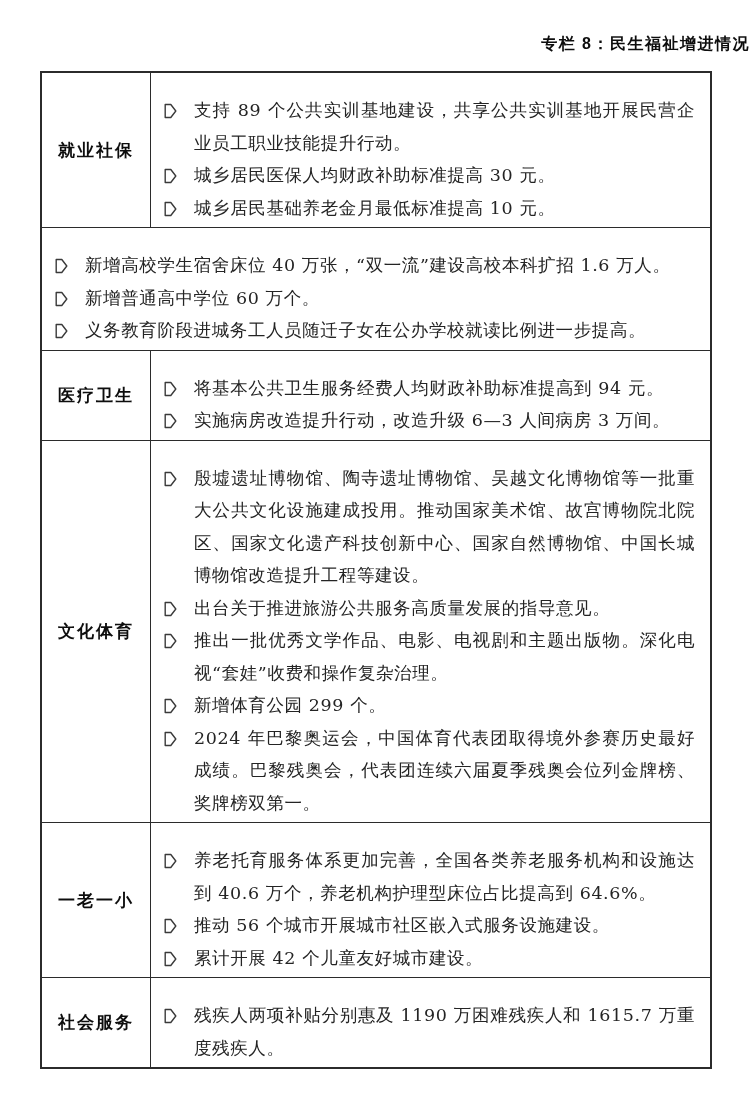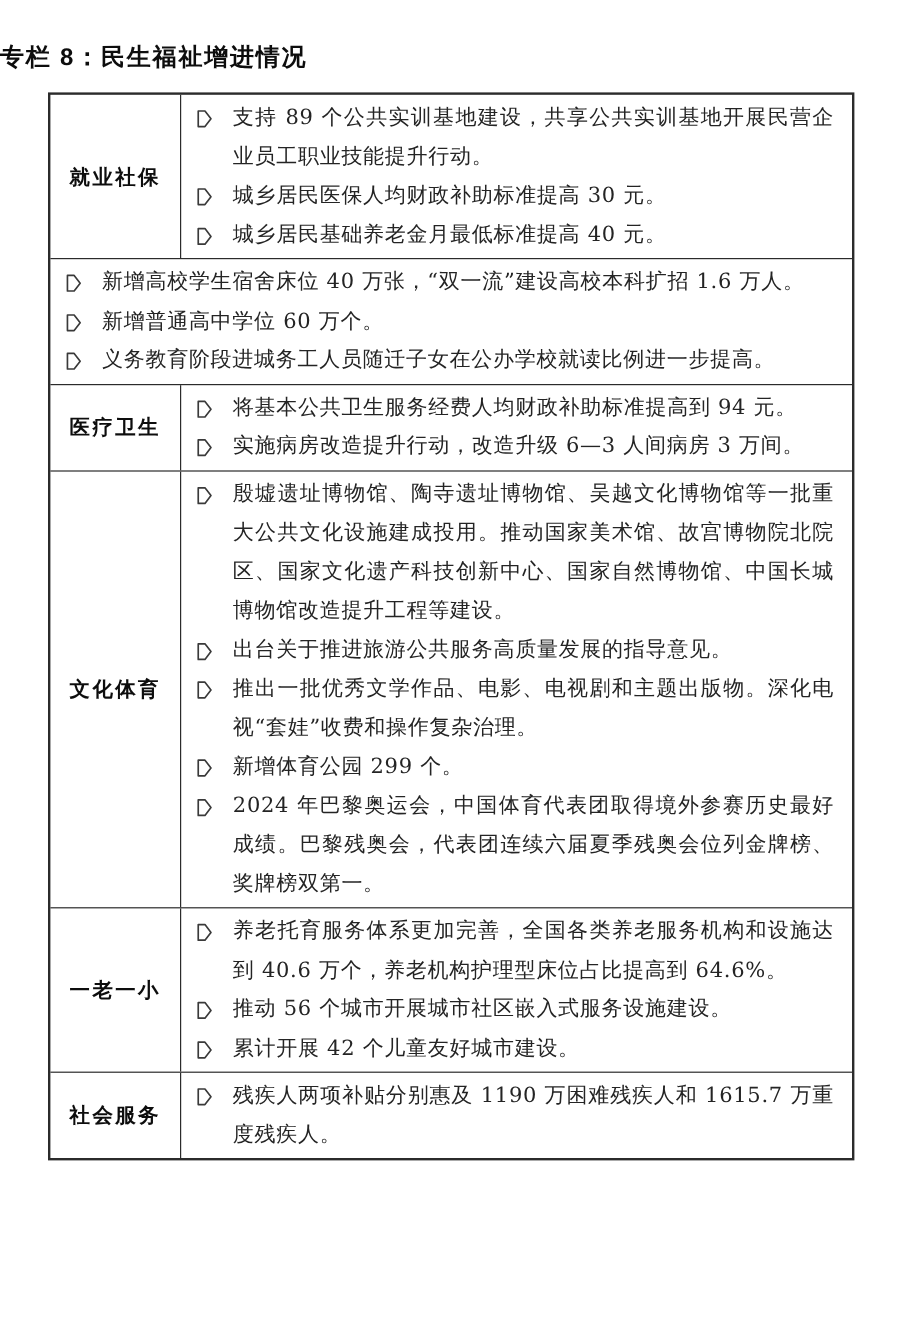--- a/index.html
+++ b/index.html
@@ -9,24 +9,24 @@
   }
   body {
     width: 750px;
     height: 1110px;
     font-family: "DejaVu Serif", serif;
     color: #222222;
     position: relative;
   }
   .page-title {
     padding-top: 34px;
-    text-align: left;
+    text-align: right;
     font-family: "Liberation Sans", sans-serif;
     font-weight: bold;
-    font-size: 20px;
+    font-size: 16px;
     letter-spacing: 1.5px;
     color: #0d0d0d;
   }
   .welfare-table {
     margin: 16px 38px 0 40px;
     border: 2px solid #2b2b2b;
     background: #ffffff;
   }
   .t-row {
     display: flex;
@@ -49,20 +49,21 @@
     font-weight: bold;
     font-size: 17px;
     letter-spacing: 2px;
     color: #0d0d0d;
     white-space: nowrap;
   }
   .items-cell {
     flex: 1 1 auto;
     padding: 3px 15px 3px 11px;
     min-width: 0;
+    margin-top: 18px;
   }
   .bullet-item {
     display: flex;
     align-items: flex-start;
   }
   .bullet-icon {
     flex: 0 0 auto;
     margin: 9px 17px 0 2px;
   }
   .bullet-text {
@@ -103,21 +104,21 @@
     </span>
     <span class="bullet-text">城乡居民医保人均财政补助标准提高 30 元。</span>
   </div>
 
   <div class="bullet-item">
     <span class="bullet-icon">
       <svg width="13" height="16" viewBox="0 0 13 16" aria-hidden="true">
         <polygon points="1.2,1.5 6.8,1.5 11.8,8 6.8,14.5 1.2,14.5" fill="#ffffff" stroke="#3a3a3a" stroke-width="1.4" stroke-linejoin="round"></polygon>
       </svg>
     </span>
-    <span class="bullet-text">城乡居民基础养老金月最低标准提高 40 元。</span>
+    <span class="bullet-text">城乡居民基础养老金月最低标准提高 10 元。</span>
   </div>
 </div>
   </div>
 
   <div class="t-row">
     <div class="items-cell">
   <div class="bullet-item">
     <span class="bullet-icon">
       <svg width="13" height="16" viewBox="0 0 13 16" aria-hidden="true">
         <polygon points="1.2,1.5 6.8,1.5 11.8,8 6.8,14.5 1.2,14.5" fill="#ffffff" stroke="#3a3a3a" stroke-width="1.4" stroke-linejoin="round"></polygon>

